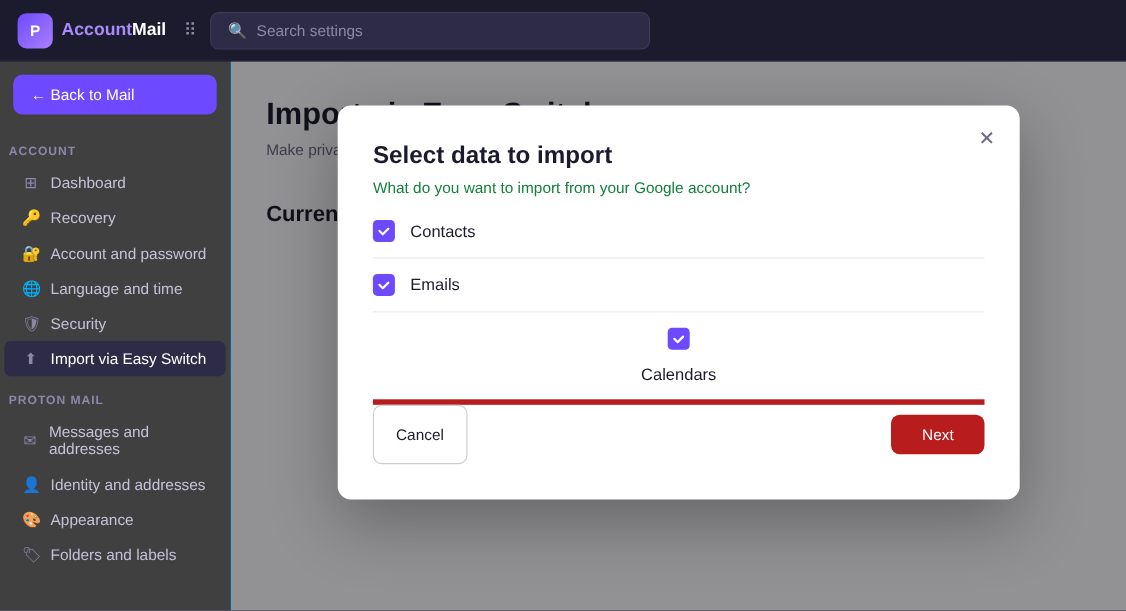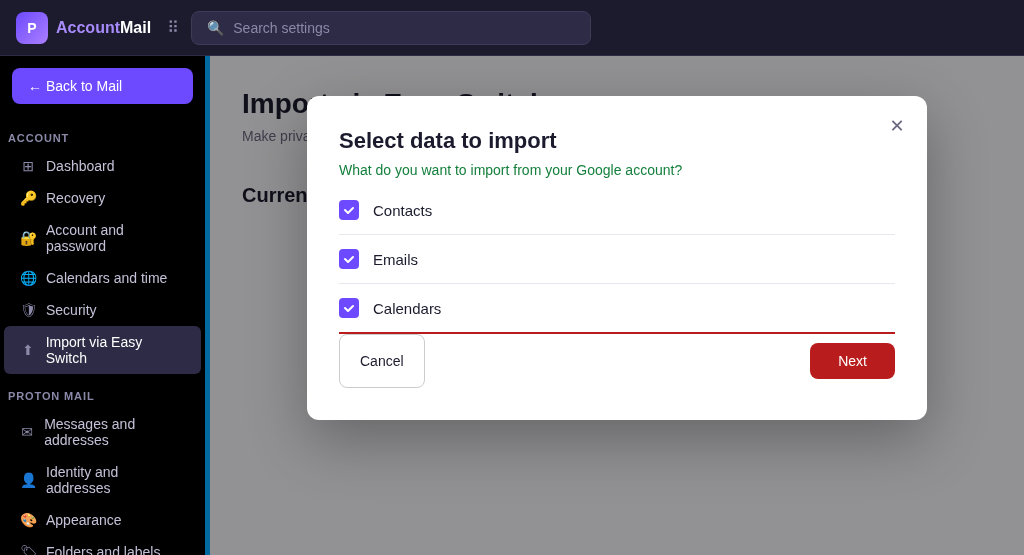--- a/index.html
+++ b/index.html
@@ -79,22 +79,22 @@
     
     .main {
       display: flex;
       flex: 1;
       overflow: hidden;
     }
 
     
     .sidebar {
       width: 210px;
-      background: #000000;
-      border-right: 5px solid #0369a1;
+      background: #404040;
+      border-right: 1px solid #0369a1;
       overflow-y: auto;
       flex-shrink: 0;
       padding: 0 0 16px 0;
     }
     .back-btn {
       margin: 12px 12px;
       background: #6d4aff;
       color: white;
       border: none;
       border-radius: 8px;
@@ -295,21 +295,21 @@
     <div class="nav-item">
       <span class="nav-icon">🔑</span>
       <span>Recovery</span>
     </div>
     <div class="nav-item">
       <span class="nav-icon">🔐</span>
       <span>Account and password</span>
     </div>
     <div class="nav-item">
       <span class="nav-icon">🌐</span>
-      <span>Calendars and time</span>
+      <span>Language and time</span>
     </div>
     <div class="nav-item">
       <span class="nav-icon">🛡</span>
       <span>Security</span>
     </div>
     <div class="nav-item active">
       <span class="nav-icon">⬆</span>
       <span>Import via Easy Switch</span>
     </div>
 
@@ -354,21 +354,21 @@
           <span class="checkbox-label">Contacts</span>
         </div>
         <div class="checkbox-item">
           <div class="checkbox">
             <svg viewBox="0 0 12 12" fill="none" xmlns="http://www.w3.org/2000/svg">
               <path d="M2 6l3 3 5-5" stroke="white" stroke-width="2" stroke-linecap="round" stroke-linejoin="round"></path>
             </svg>
           </div>
           <span class="checkbox-label">Emails</span>
         </div>
-        <div class="checkbox-item" style="border-bottom:2px solid #b91c1c;">
+        <div class="checkbox-item" style="border-bottom:5px solid #b91c1c;flex-direction:column;">
           <div class="checkbox">
             <svg viewBox="0 0 12 12" fill="none" xmlns="http://www.w3.org/2000/svg">
               <path d="M2 6l3 3 5-5" stroke="white" stroke-width="2" stroke-linecap="round" stroke-linejoin="round"></path>
             </svg>
           </div>
           <span class="checkbox-label">Calendars</span>
         </div>
 
 
         <div class="modal-actions">

